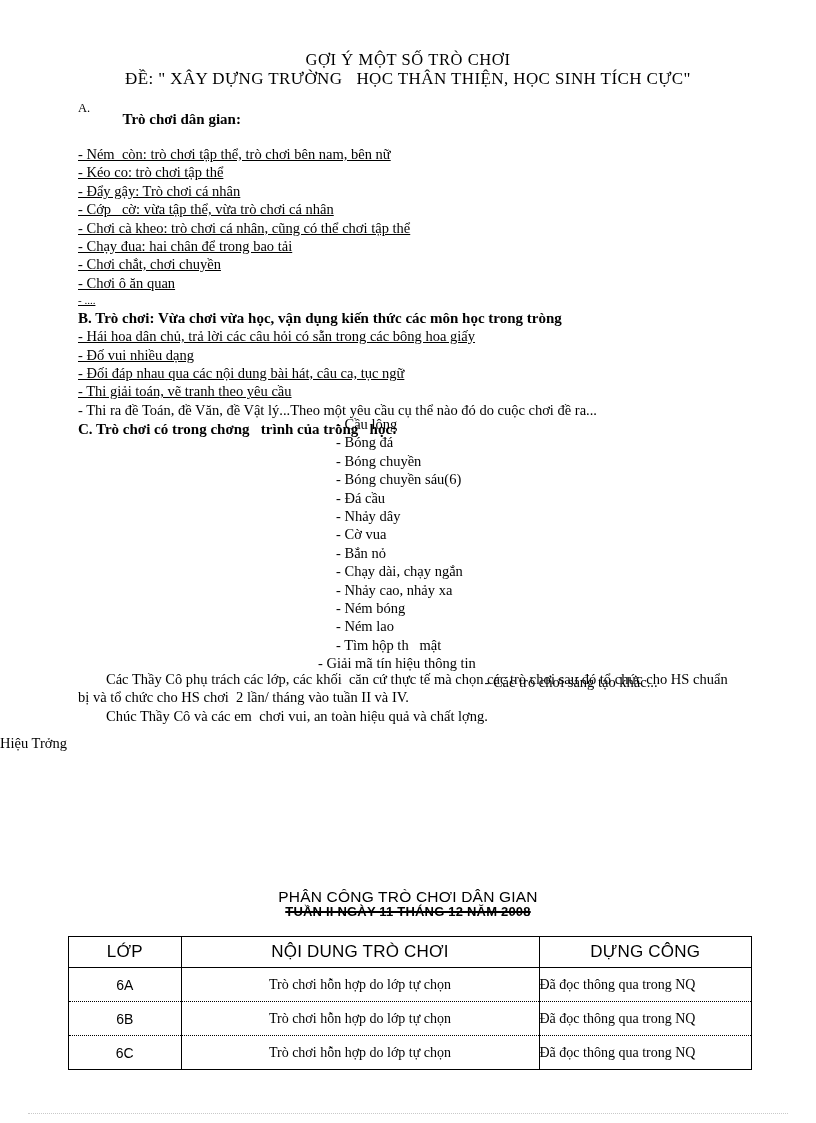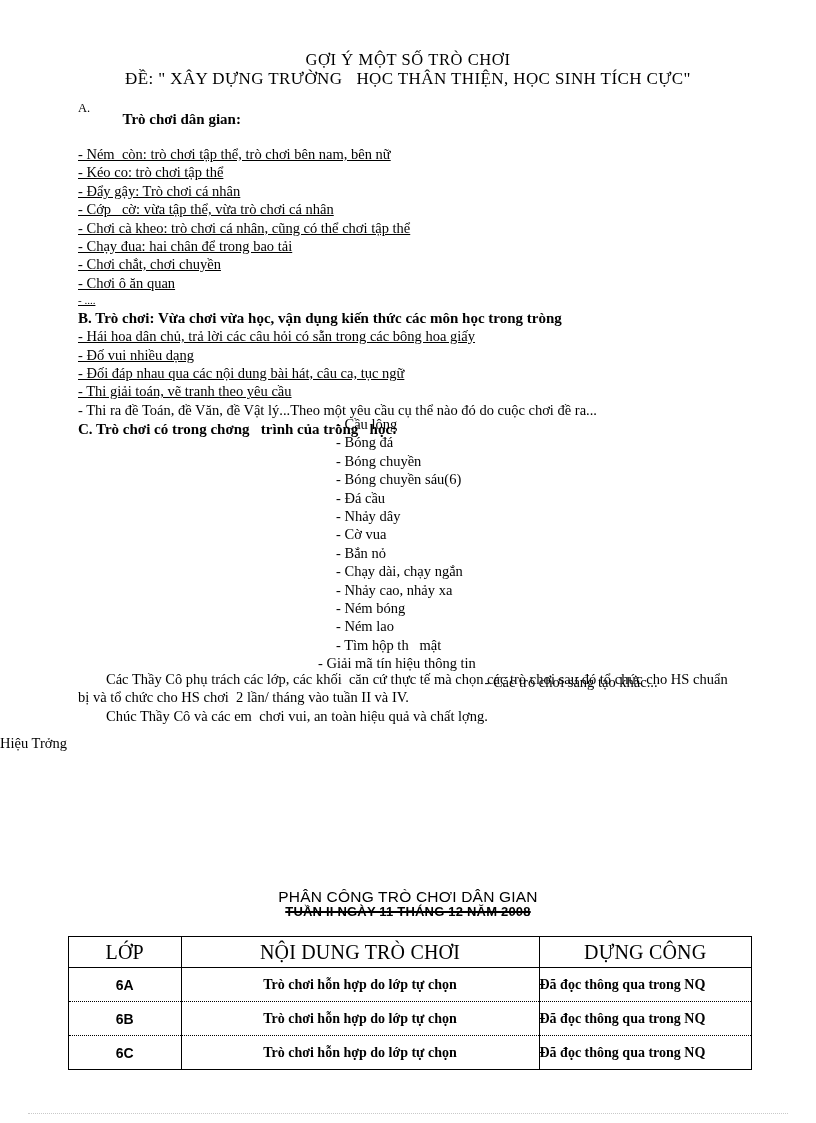--- a/index.html
+++ b/index.html
@@ -163,33 +163,32 @@
     border-collapse: collapse;
     width: 682px;
     table-layout: fixed;
   }
   table.assign th,
   table.assign td {
     border: 0;
     padding: 0;
   }
   table.assign th {
-    font-family: Liberation Serif, serif;
+    font-family: Liberation Sans, sans-serif;
     font-weight: normal;
-    font-size: 20px;
+    font-size: 17px;
     height: 30px;
     letter-spacing: 0.2px;
     text-align: center;
     vertical-align: middle;
   }
   table.assign td {
     font-size: 14px;
     height: 33px;
     vertical-align: middle;
-    font-weight: bold;
   }
   td.c-lop {
     font-family: "Liberation Sans", "DejaVu Sans", sans-serif;
     font-size: 15px;
     text-align: center;
   }
   td.c-noidung {
     text-align: center;
   }
   td.c-phancong {

